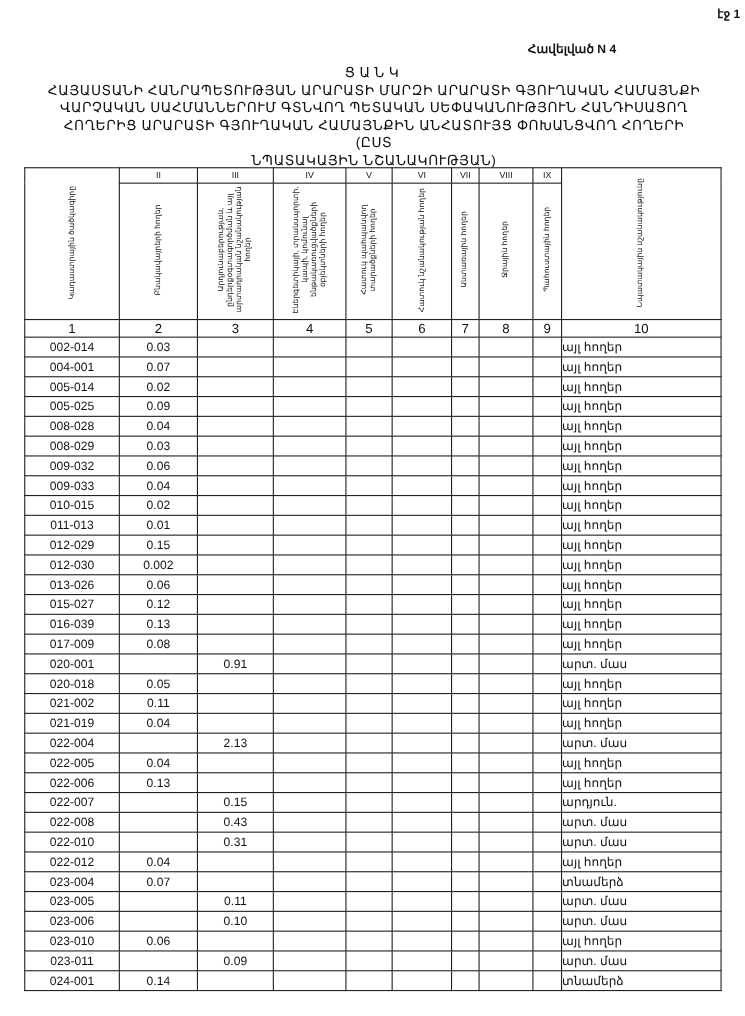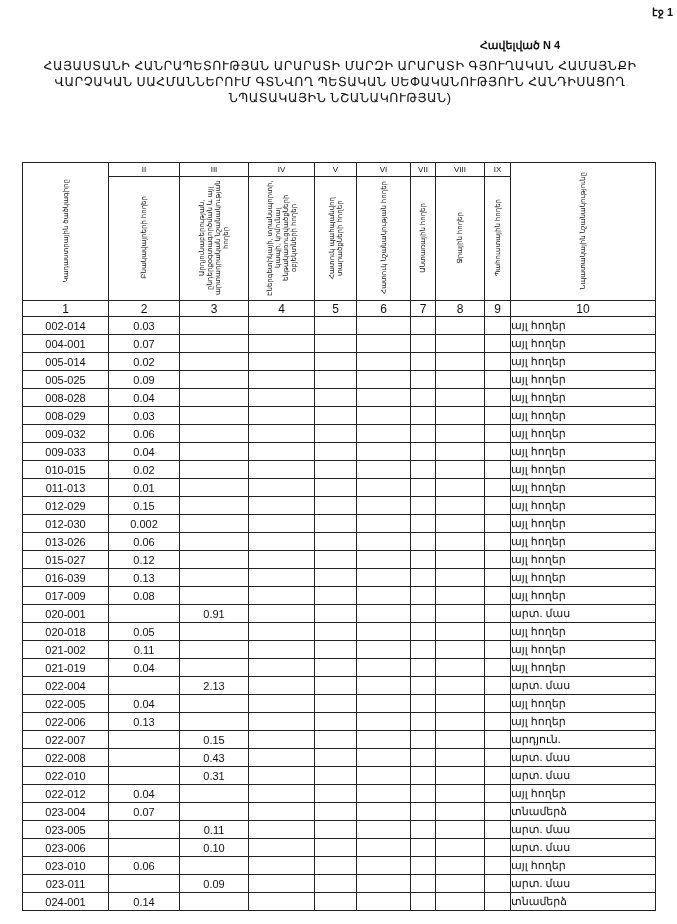--- a/index.html
+++ b/index.html
@@ -4,21 +4,21 @@
 <style>
   html, body { margin: 0; padding: 0; background: #ffffff; }
   body { width: 677px; height: 924px; position: relative; overflow: hidden;
          font-family: "Liberation Sans", sans-serif; color: #111; }
   .page-num { position: absolute; left: 636px; top: 6px; font-size: 11px; font-weight: bold; padding-left: 16px; }
   .annex { position: absolute; left: 405px; top: 15px; width: 230px; text-align: center;
            font-size: 11px; font-weight: bold; line-height: 13px; margin-top: 24px; }
   .title { position: absolute; left: 40px; top: 58px; width: 600px; text-align: center;
            font-size: 12.5px; line-height: 16px; letter-spacing: 0.5px; }
   .title .t1 { letter-spacing: 4px; }
-  table.grid { position: absolute; left: 22px; top: 162px; border-collapse: collapse;
+  table.grid { position: absolute; left: 22px; top: 152px; border-collapse: collapse;
                font-size: 11px; table-layout: fixed; }
   table.grid td, table.grid th { border: 1px solid #222; padding: 0; font-weight: normal; }
   .roman th { height: 13px; font-size: 8px; text-align: center; }
   .hdr td { height: 123px; vertical-align: middle; text-align: center; }
   .vtext { writing-mode: vertical-rl; transform: rotate(180deg); font-size: 7px;
            line-height: 8px; display: inline-block; max-height: 118px; overflow: hidden; }
   .nums td { height: 15px; text-align: center; font-size: 12px; }
   tbody.rows td { height: 17px; font-size: 11px; }
   td.code { text-align: center; padding-left: 4px; }
   td.val { text-align: center; }
@@ -27,22 +27,24 @@
 </head>
 <body>
 
 <div class="page-num">էջ 1</div>
 
 <div class="annex">
   <div>Հավելված N 4</div>
 </div>
 
 <div class="title">
+  <div class="t1">ՑԱՆԿ</div>
   <div>ՀԱՅԱՍՏԱՆԻ ՀԱՆՐԱՊԵՏՈՒԹՅԱՆ ԱՐԱՐԱՏԻ ՄԱՐԶԻ ԱՐԱՐԱՏԻ ԳՅՈՒՂԱԿԱՆ ՀԱՄԱՅՆՔԻ</div>
   <div>ՎԱՐՉԱԿԱՆ ՍԱՀՄԱՆՆԵՐՈՒՄ ԳՏՆՎՈՂ ՊԵՏԱԿԱՆ ՍԵՓԱԿԱՆՈՒԹՅՈՒՆ ՀԱՆԴԻՍԱՑՈՂ</div>
+  <div>ՀՈՂԵՐԻՑ ԱՐԱՐԱՏԻ ԳՅՈՒՂԱԿԱՆ ՀԱՄԱՅՆՔԻՆ ԱՆՀԱՏՈՒՅՑ ՓՈԽԱՆՑՎՈՂ ՀՈՂԵՐԻ (ԸՍՏ</div>
   <div>ՆՊԱՏԱԿԱՅԻՆ ՆՇԱՆԱԿՈՒԹՅԱՆ)</div>
 </div>
 
 <table class="grid">
   <colgroup>
     <col style="width:86px">
       <col style="width:71px">
       <col style="width:69px">
       <col style="width:66px">
     <col style="width:42px">

